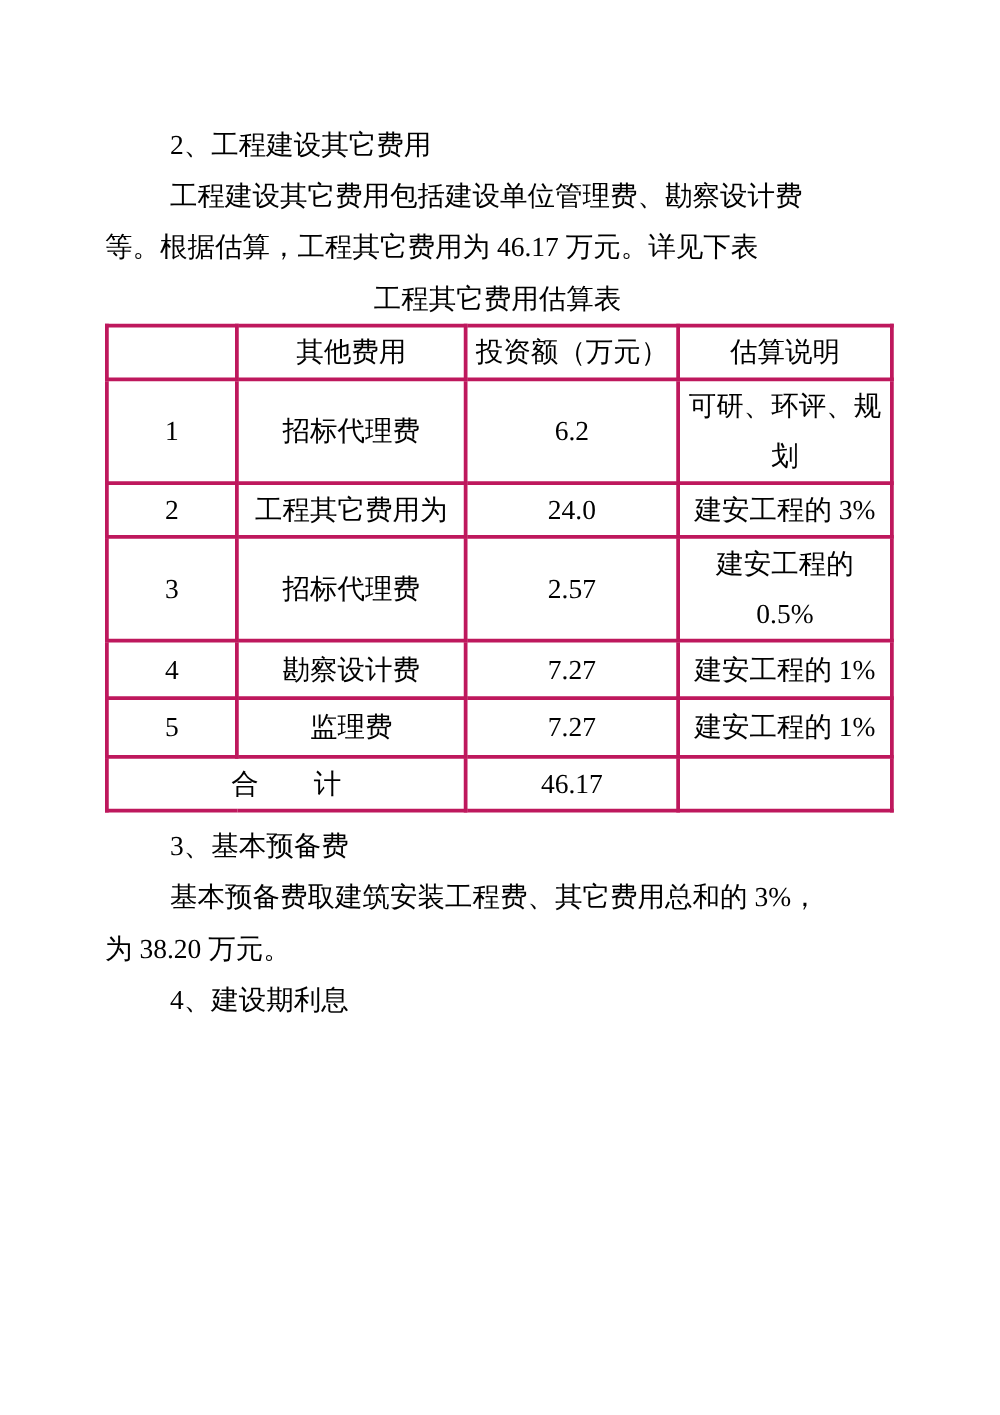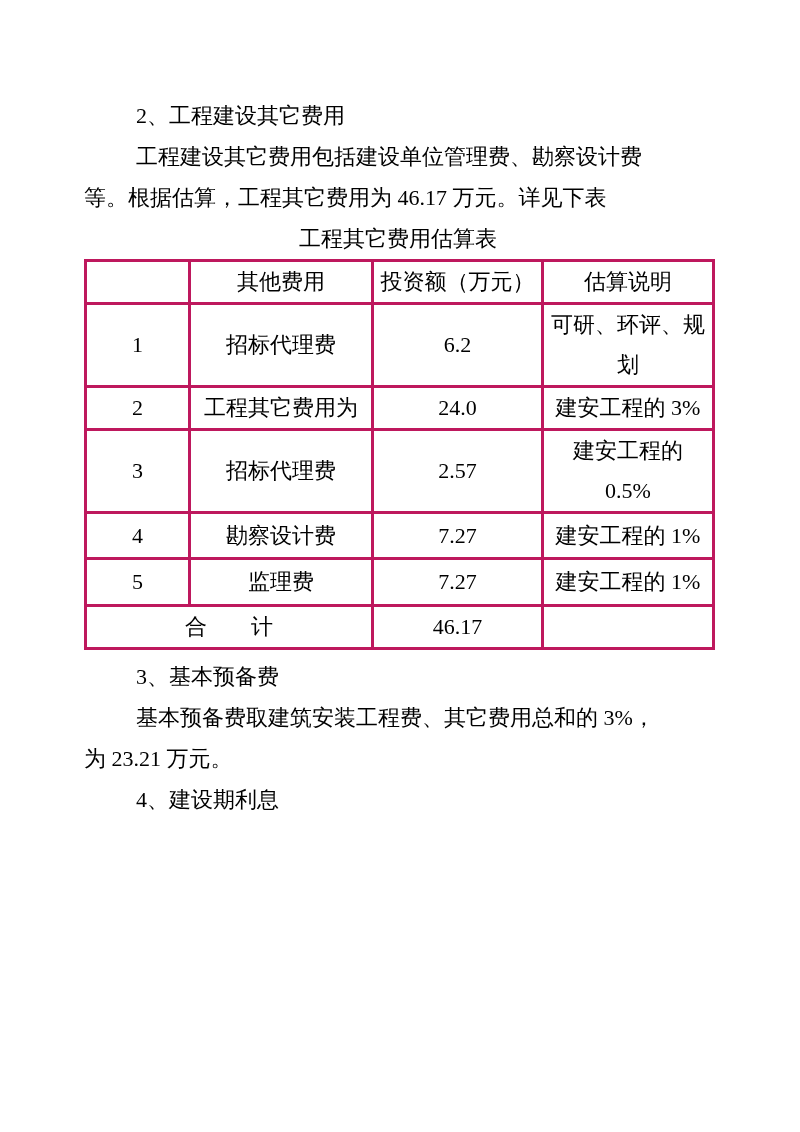--- a/index.html
+++ b/index.html
@@ -119,16 +119,16 @@
       <tr class="r-total">
         <td colspan="2">合　　计</td>
         <td>46.17</td>
         <td></td>
       </tr>
     </tbody>
   </table>
 
   <div class="text-block after-table">3、基本预备费</div>
   <div class="text-block">基本预备费取建筑安装工程费、其它费用总和的 3%，
-为 23.21 万元。</div>
+为 38.20 万元。</div>
   <div class="text-block">4、建设期利息</div>
 
 </div>
 
 </body></html>

